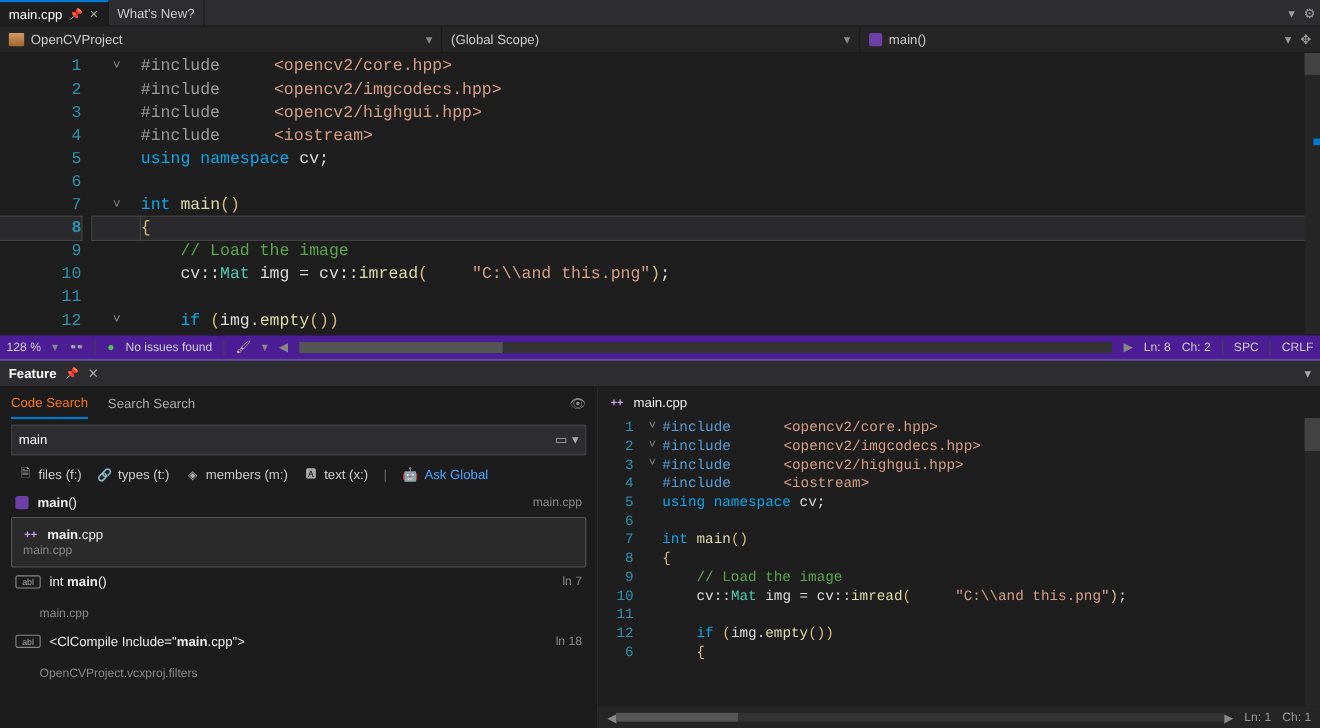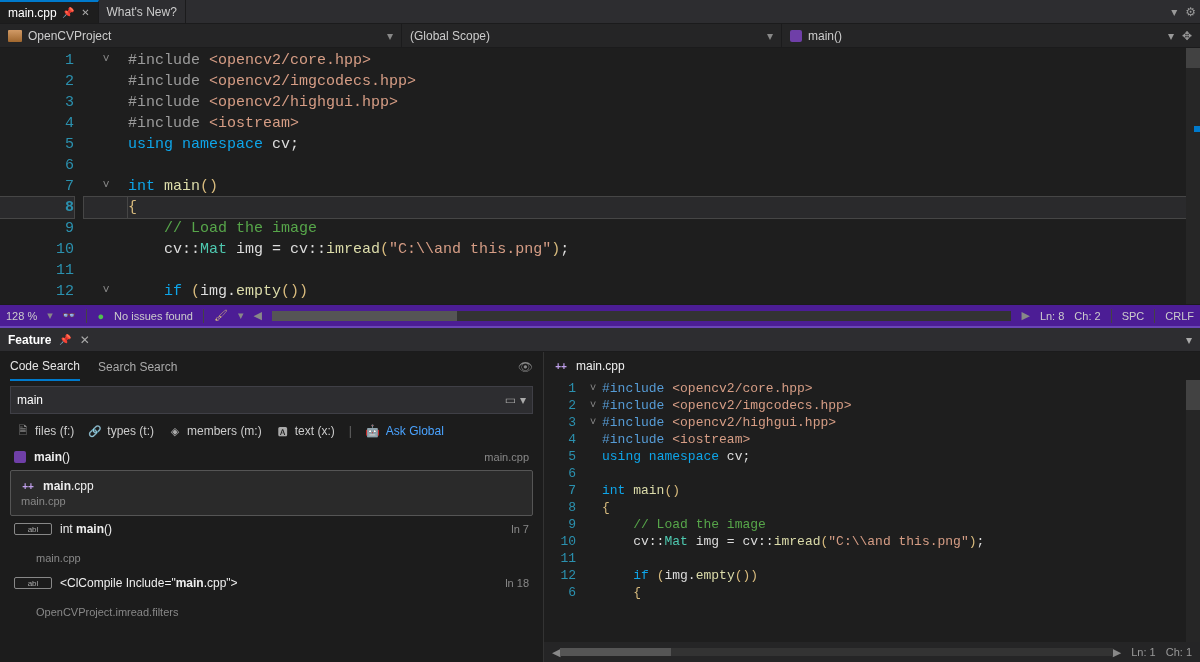--- a/index.html
+++ b/index.html
@@ -125,21 +125,21 @@
     position: relative;
   }
   .code-line {
     height: 21px;
   }
   .current-line {
     background: #2a2a2c;
     outline: 1px solid #464646;
   }
   .tok-kw { color: #0ea5e9; }
-  .tok-str { color: #d69d85; }
+  .tok-str { color: #d69d85; margin-left: 40px; }
   .tok-cmt { color: #57a64a; }
   .tok-type { color: #4ec9b0; }
   .tok-func { color: #dcdcaa; }
   .tok-pp { color: #9b9b9b; }
   .tok-pp2 { color: #569cd6; }
   .tok-brace { color: #d7ba7d; }
   .tok-white { color: #dcdcdc; }
 
   .editor-scroll {
     position: absolute;
@@ -229,21 +229,21 @@
     padding: 0 10px;
     position: relative;
   }
   .search-tab {
     font-size: 12px;
     color: #aaa;
     padding: 6px 0;
     cursor: pointer;
   }
   .search-tab.active {
-    color: #e5e5e5;
+    color: #f97316;
     border-bottom: 2px solid #007acc;
   }
   .search-eye {
     position: absolute;
     right: 10px;
     color: #888;
   }
   .search-input-row {
     height: 28px;
     margin: 4px 10px;
@@ -311,21 +311,21 @@
     color: #c0a0ec;
     font-size: 10px;
     font-weight: bold;
   }
   .cube-icon {
     width: 12px; height: 12px;
     background: #6f3fa8;
     border-radius: 2px;
   }
   .abl-icon {
-    width: 38px; height: 12px; border: 1px solid #888;
+    width: 23px; height: 12px; border: 1px solid #888;
     font-size: 8px; display: inline-flex;
     align-items: center; justify-content: center;
     color: #aaa; border-radius: 2px;
   }
 
   
   .search-right {
     flex: 1;
     display: flex;
     flex-direction: column;
@@ -547,21 +547,21 @@
         <span class="result-title">int <b>main</b>()</span>
         <span class="result-meta">ln 7</span>
         <div style="width:100%"></div>
         <span class="result-sub" style="margin-left:22px">main.cpp</span>
       </div>
       <div class="result-group" style="flex-wrap:wrap;">
         <span class="abl-icon">abl</span>
         <span class="result-title">&lt;ClCompile Include="<b>main</b>.cpp"&gt;</span>
         <span class="result-meta">ln 18</span>
         <div style="width:100%"></div>
-        <span class="result-sub" style="margin-left:22px">OpenCVProject.imread.filters</span>
+        <span class="result-sub" style="margin-left:22px">OpenCVProject.vcxproj.filters</span>
       </div>
       </div>
   </div>
 
   <div class="search-right">
     <div class="preview-header">
       <span class="cpp-icon">++</span>
       <span style="color:#eee;">main.cpp</span>
     </div>
     <div class="preview-body">

